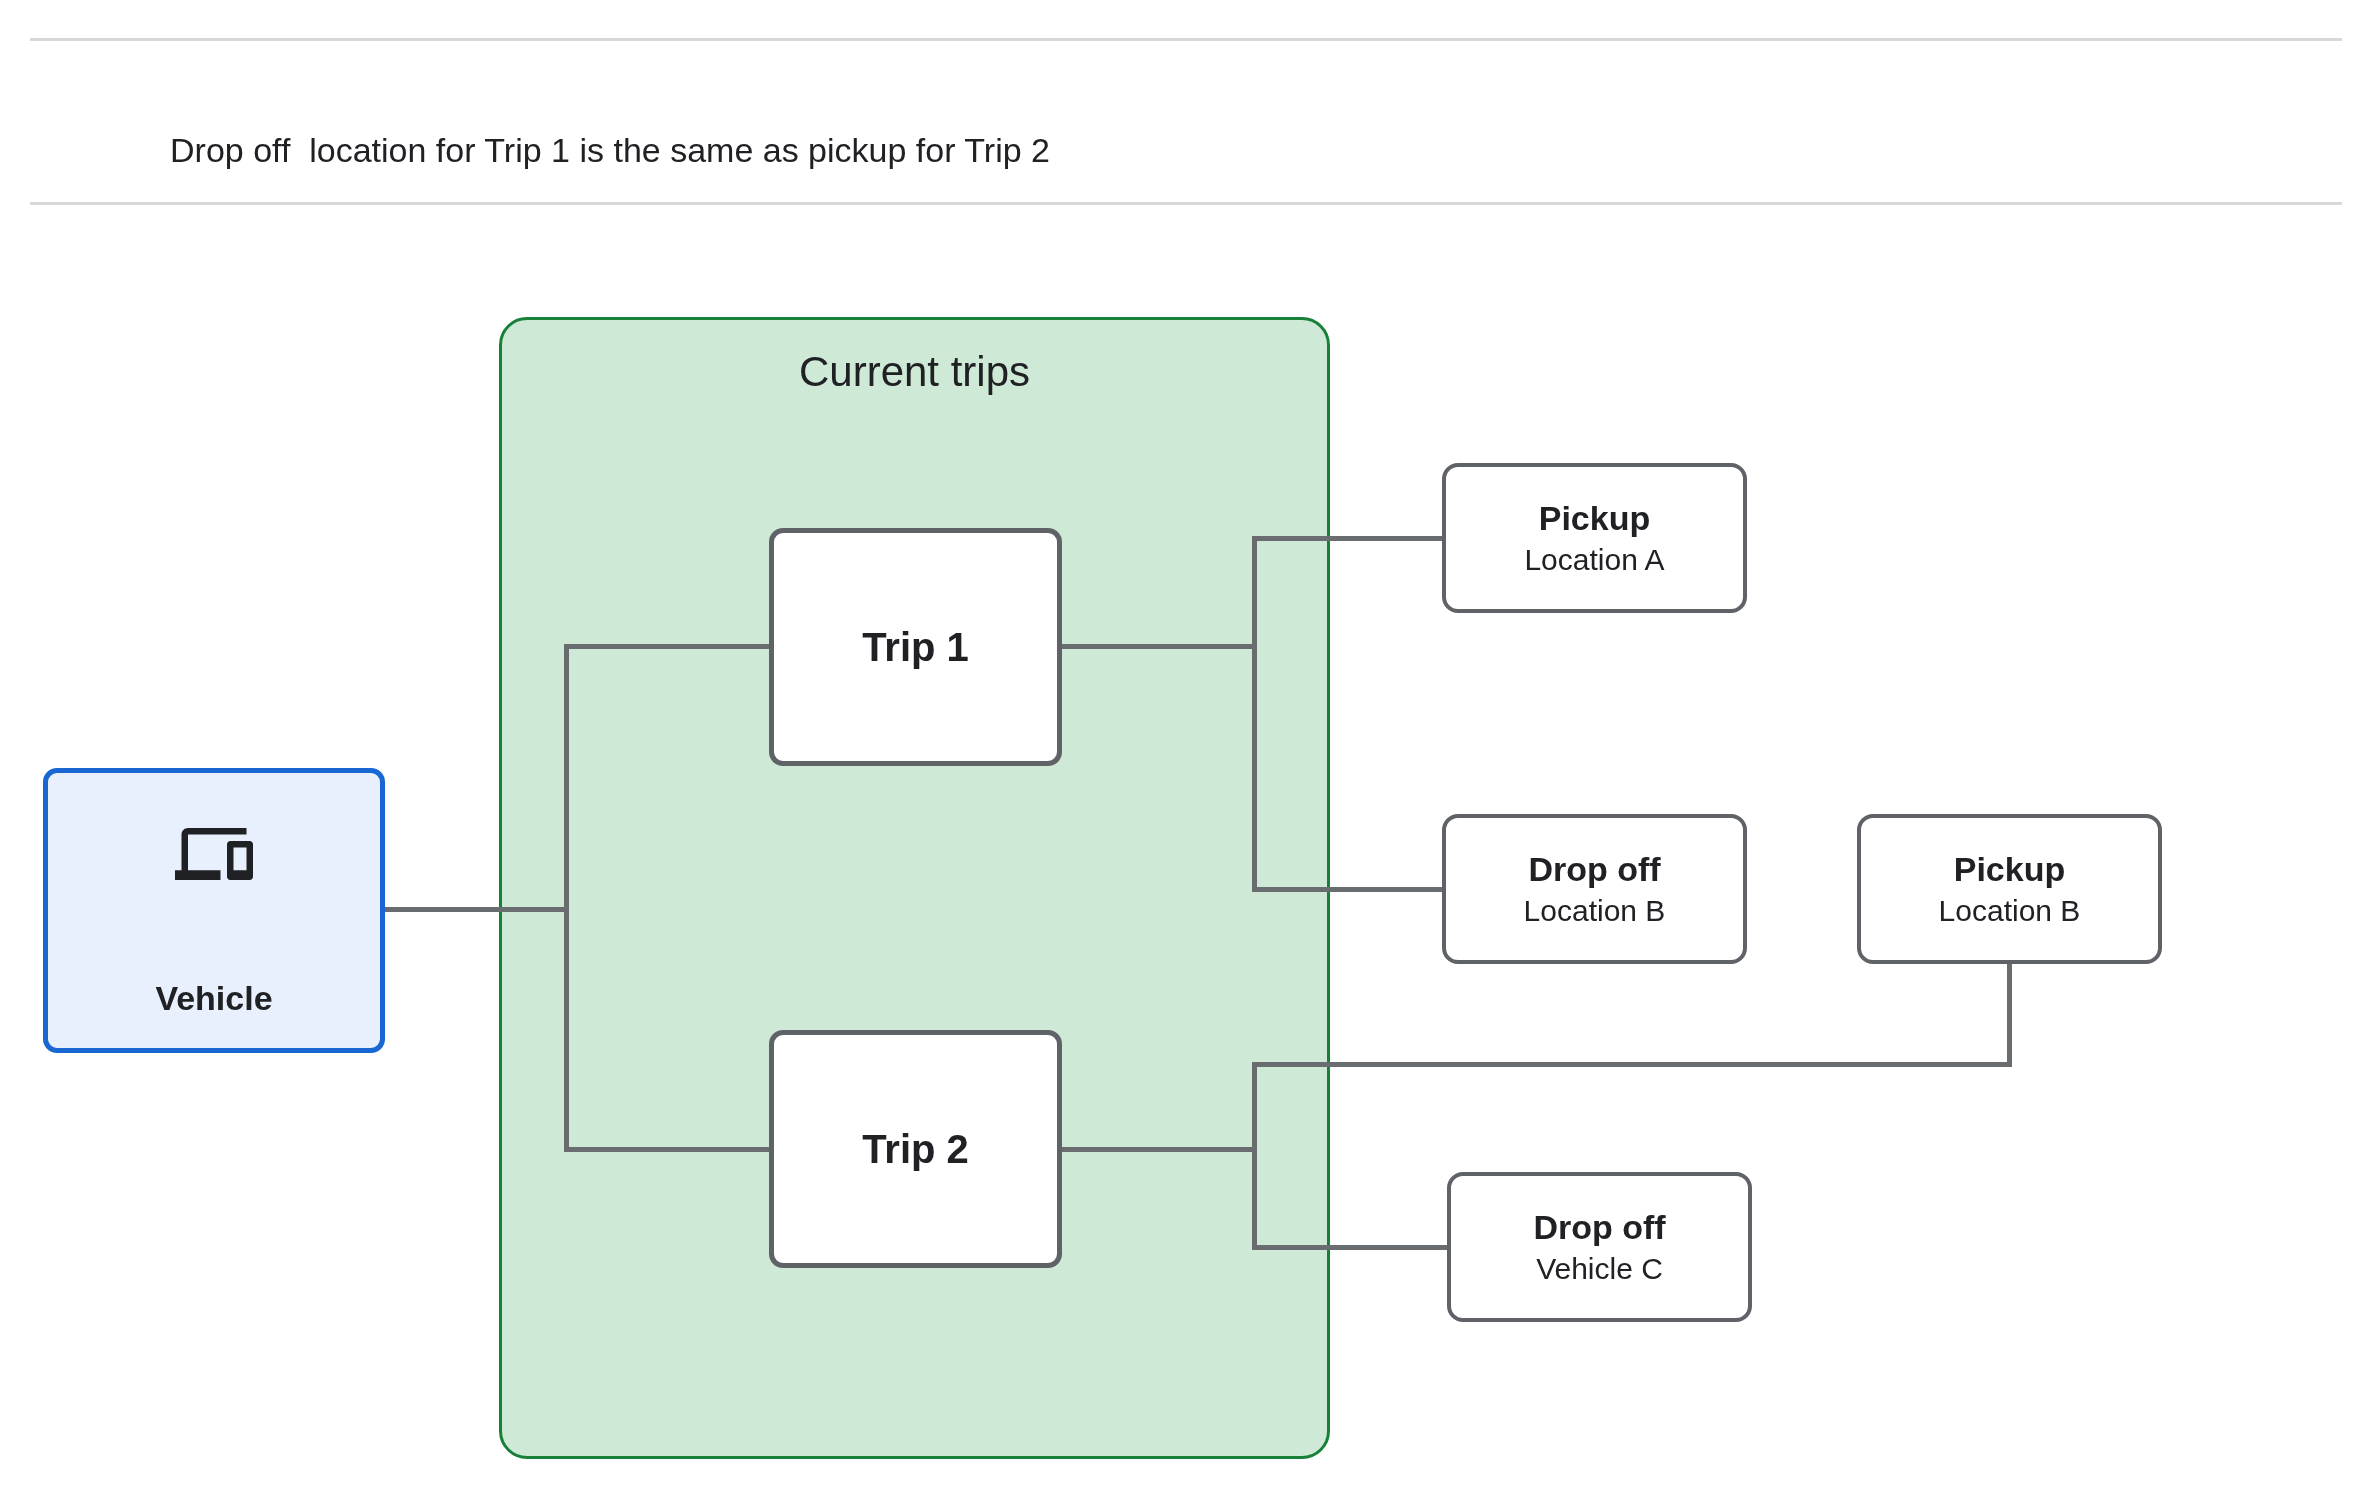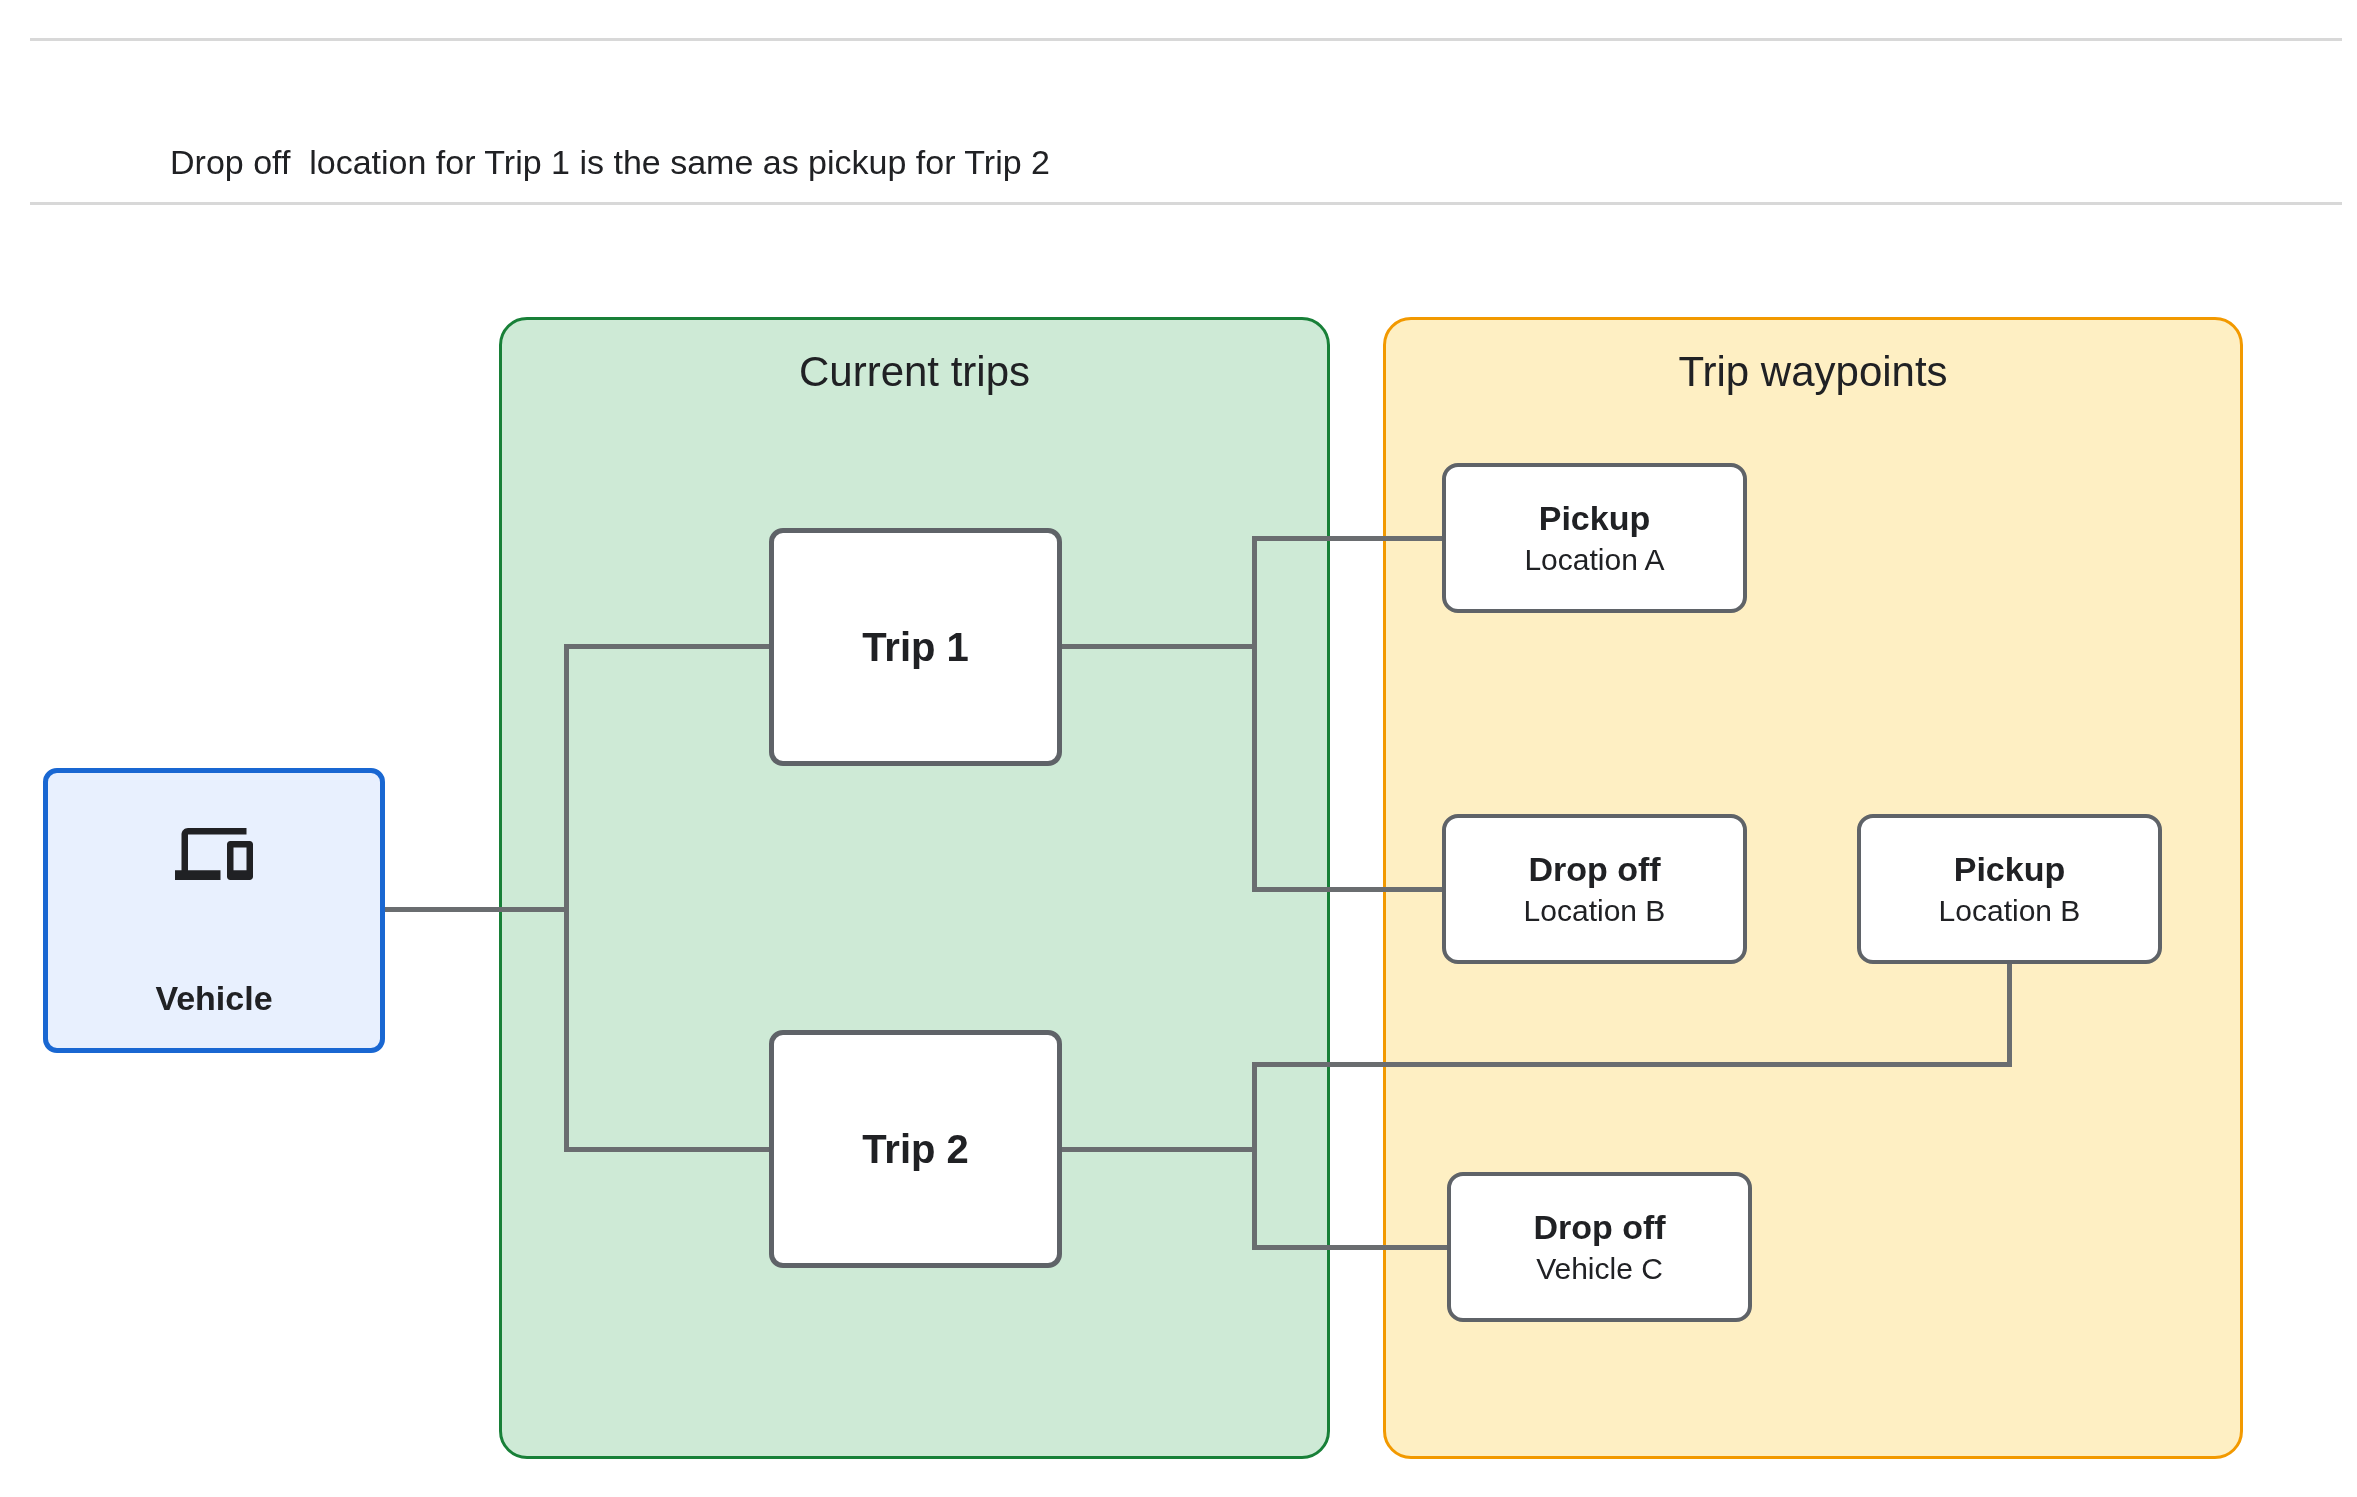--- a/index.html
+++ b/index.html
@@ -10,21 +10,21 @@
     --text:#202124; --divider:#d8d8d8; --node-fill:#ffffff; --bg:#ffffff;
   }
   *{margin:0;padding:0;box-sizing:border-box;}
   html,body{background:var(--bg);}
   #canvas{
     position:relative; width:2357px; height:1497px; background:var(--bg);
     font-family:"Liberation Sans", sans-serif; color:var(--text); overflow:hidden;
   }
   .divider{position:absolute; height:3px; background:var(--divider);}
   .hdr-title{position:absolute; left:35px; top:74px; font-size:37px; font-weight:700; letter-spacing:.2px;}
-  .hdr-sub{position:absolute; left:170px; top:131px; font-size:34px; font-weight:400; white-space:pre-wrap;margin-top:12px;}
+  .hdr-sub{position:absolute; left:170px; top:131px; font-size:34px; font-weight:400; white-space:pre-wrap;}
 
   .group{position:absolute; border-radius:28px; border:3px solid;}
   .group.trips{left:499px; top:317px; width:831px; height:1142px;
     background:var(--trips-group-fill); border-color:var(--trips-group-border);}
   .group.waypoints{left:1383px; top:317px; width:860px; height:1142px;
     background:var(--waypoints-group-fill); border-color:var(--waypoints-group-border);}
   .group-title{position:absolute; left:0; right:0; top:28px; text-align:center;
     font-size:42px; font-weight:400; color:var(--text);}
 
   .conn{position:absolute; background:var(--connector); z-index:2;}
@@ -49,23 +49,20 @@
 <body>
 
 <div id="canvas">
 
   <div class="divider" style="left:30px; top:38px; width:2312px;"></div>
   <div class="hdr-sub">Drop off  location for Trip 1 is the same as pickup for Trip 2</div>
   <div class="divider" style="left:30px; top:202px; width:2312px;"></div>
 
   <div class="group trips">
     <div class="group-title">Current trips</div>
-  </div>
-  <div class="group waypoints">
-    <div class="group-title">Trip waypoints</div>
   </div>
 
   <div class="conn" style="left:385px; top:907px; width:184px; height:5px;"></div>
   <div class="conn" style="left:564px; top:644px; width:5px; height:508px;"></div>
   <div class="conn" style="left:564px; top:644px; width:207px; height:5px;"></div>
   <div class="conn" style="left:564px; top:1147px; width:207px; height:5px;"></div>
   <div class="conn" style="left:1060px; top:644px; width:197px; height:5px;"></div>
   <div class="conn" style="left:1252px; top:536px; width:5px; height:356px;"></div>
   <div class="conn" style="left:1252px; top:536px; width:192px; height:5px;"></div>
   <div class="conn" style="left:1252px; top:887px; width:192px; height:5px;"></div>

